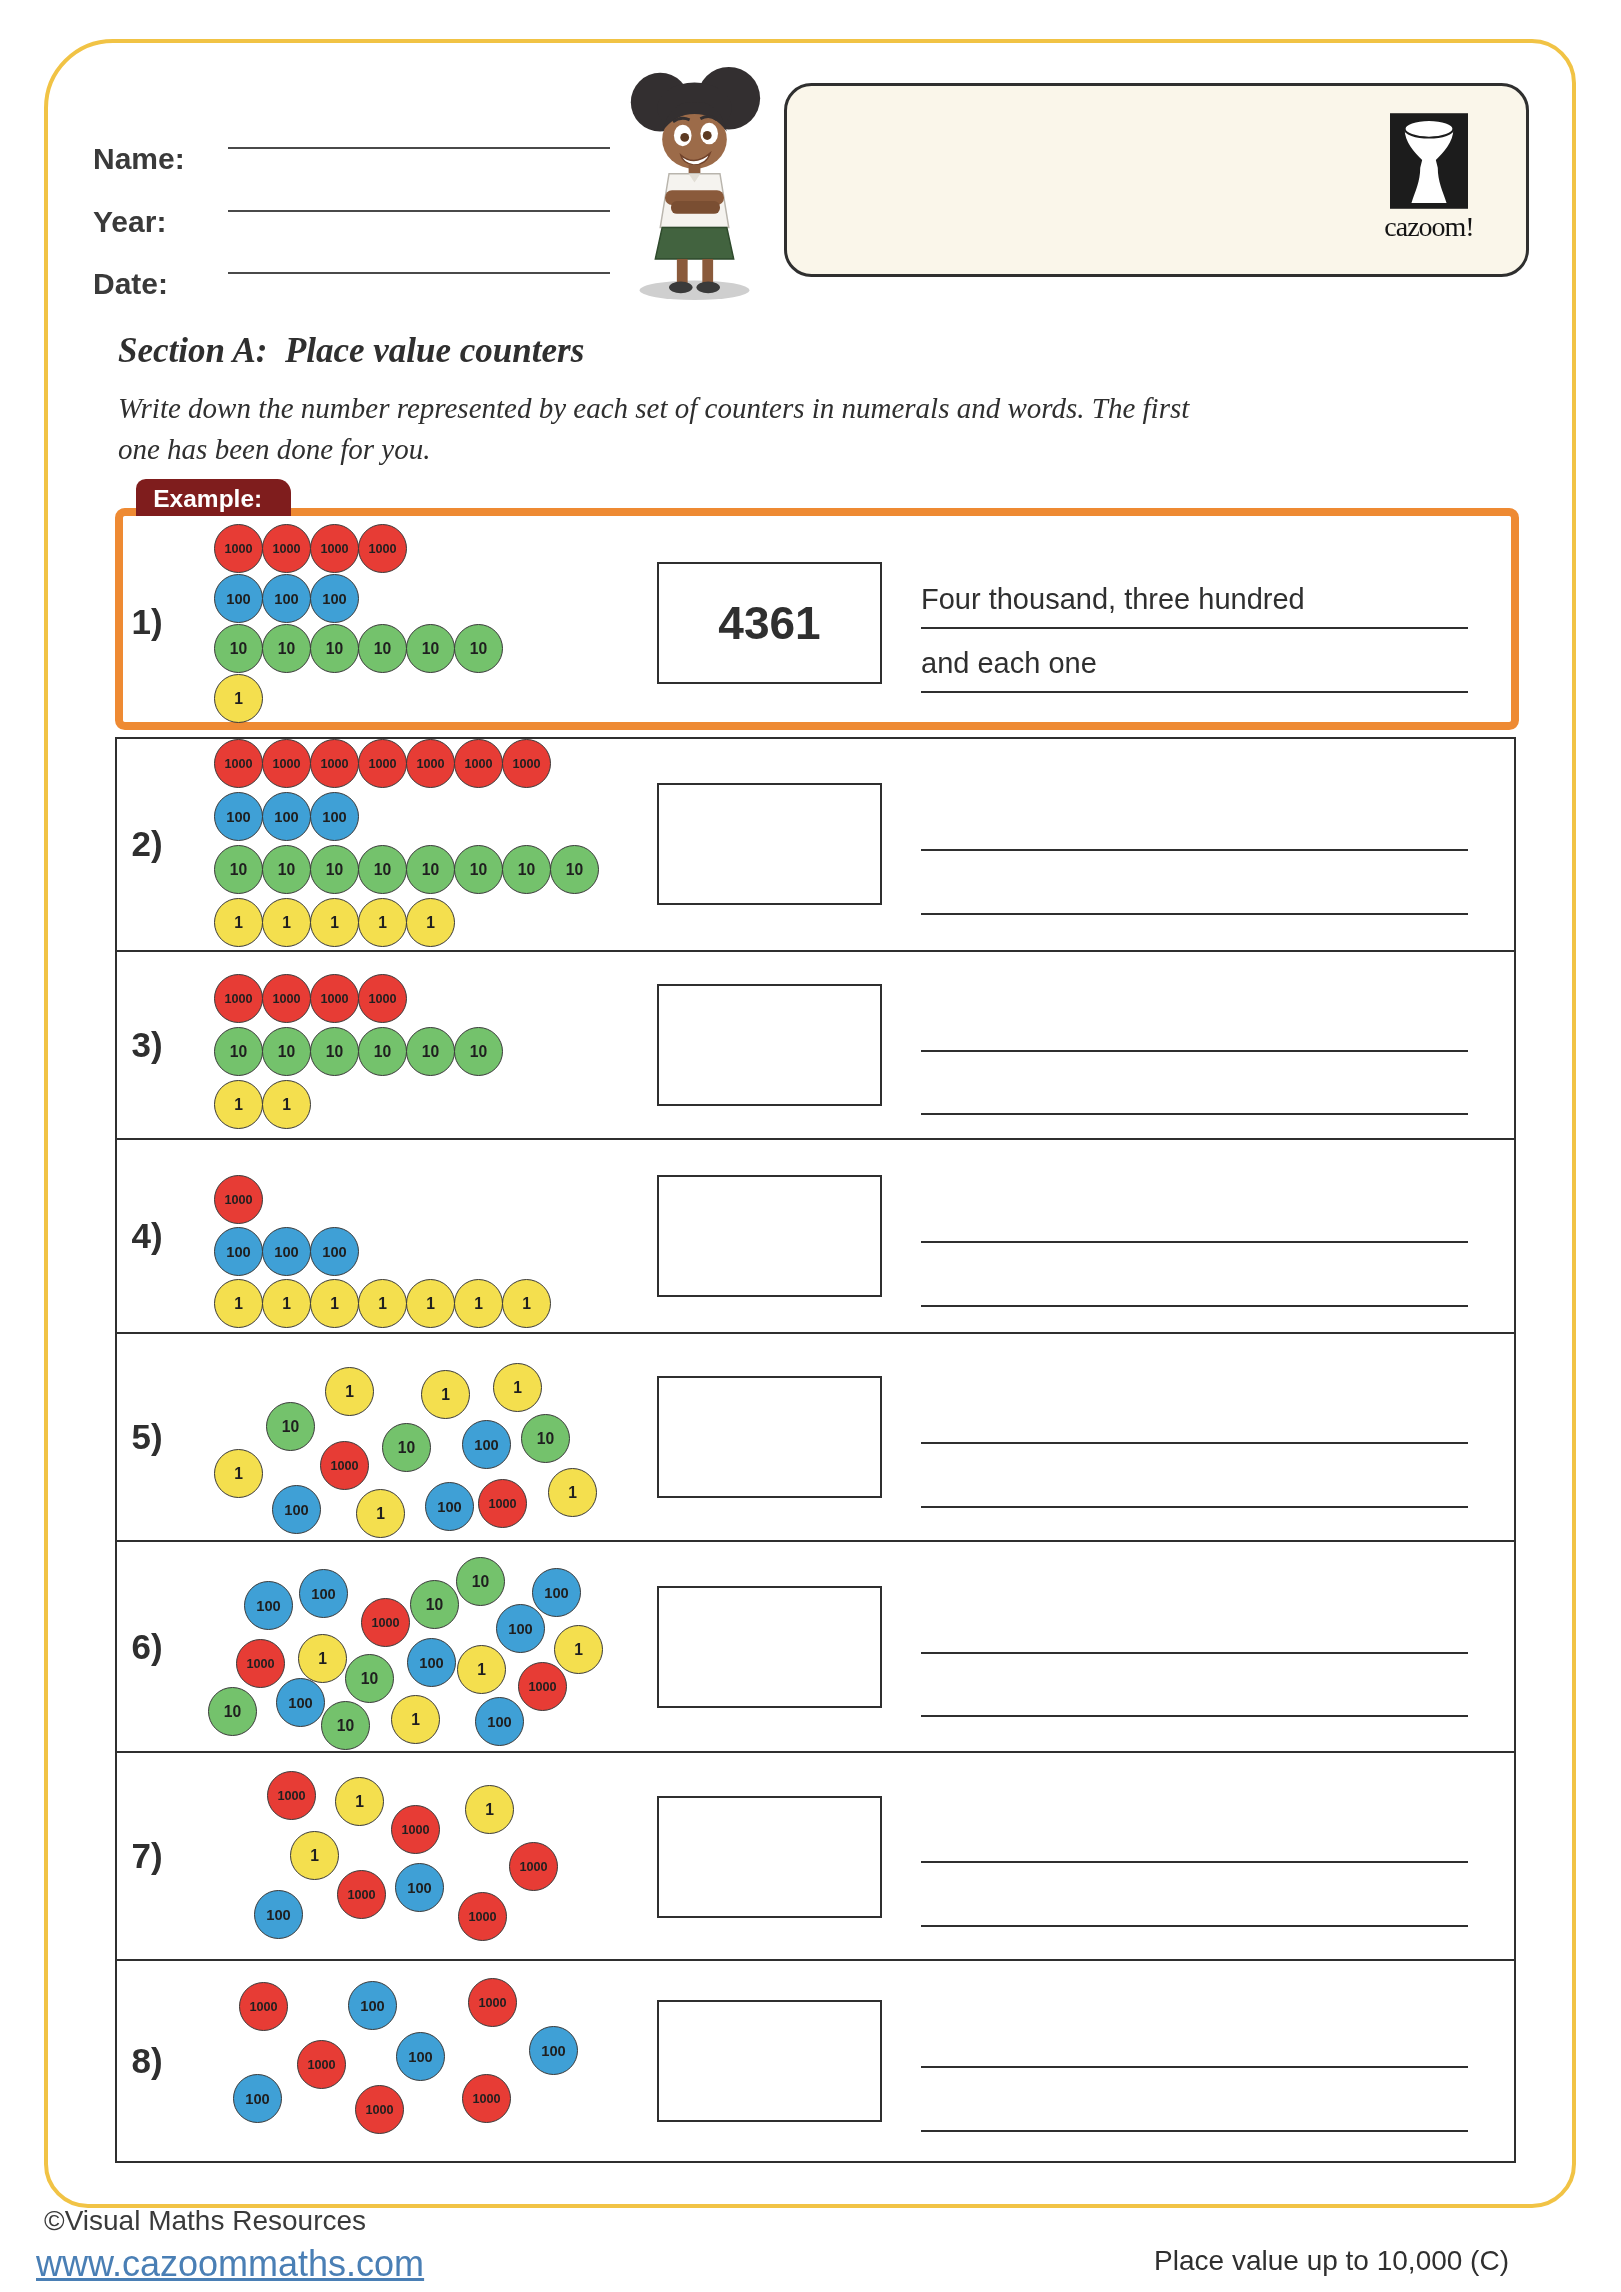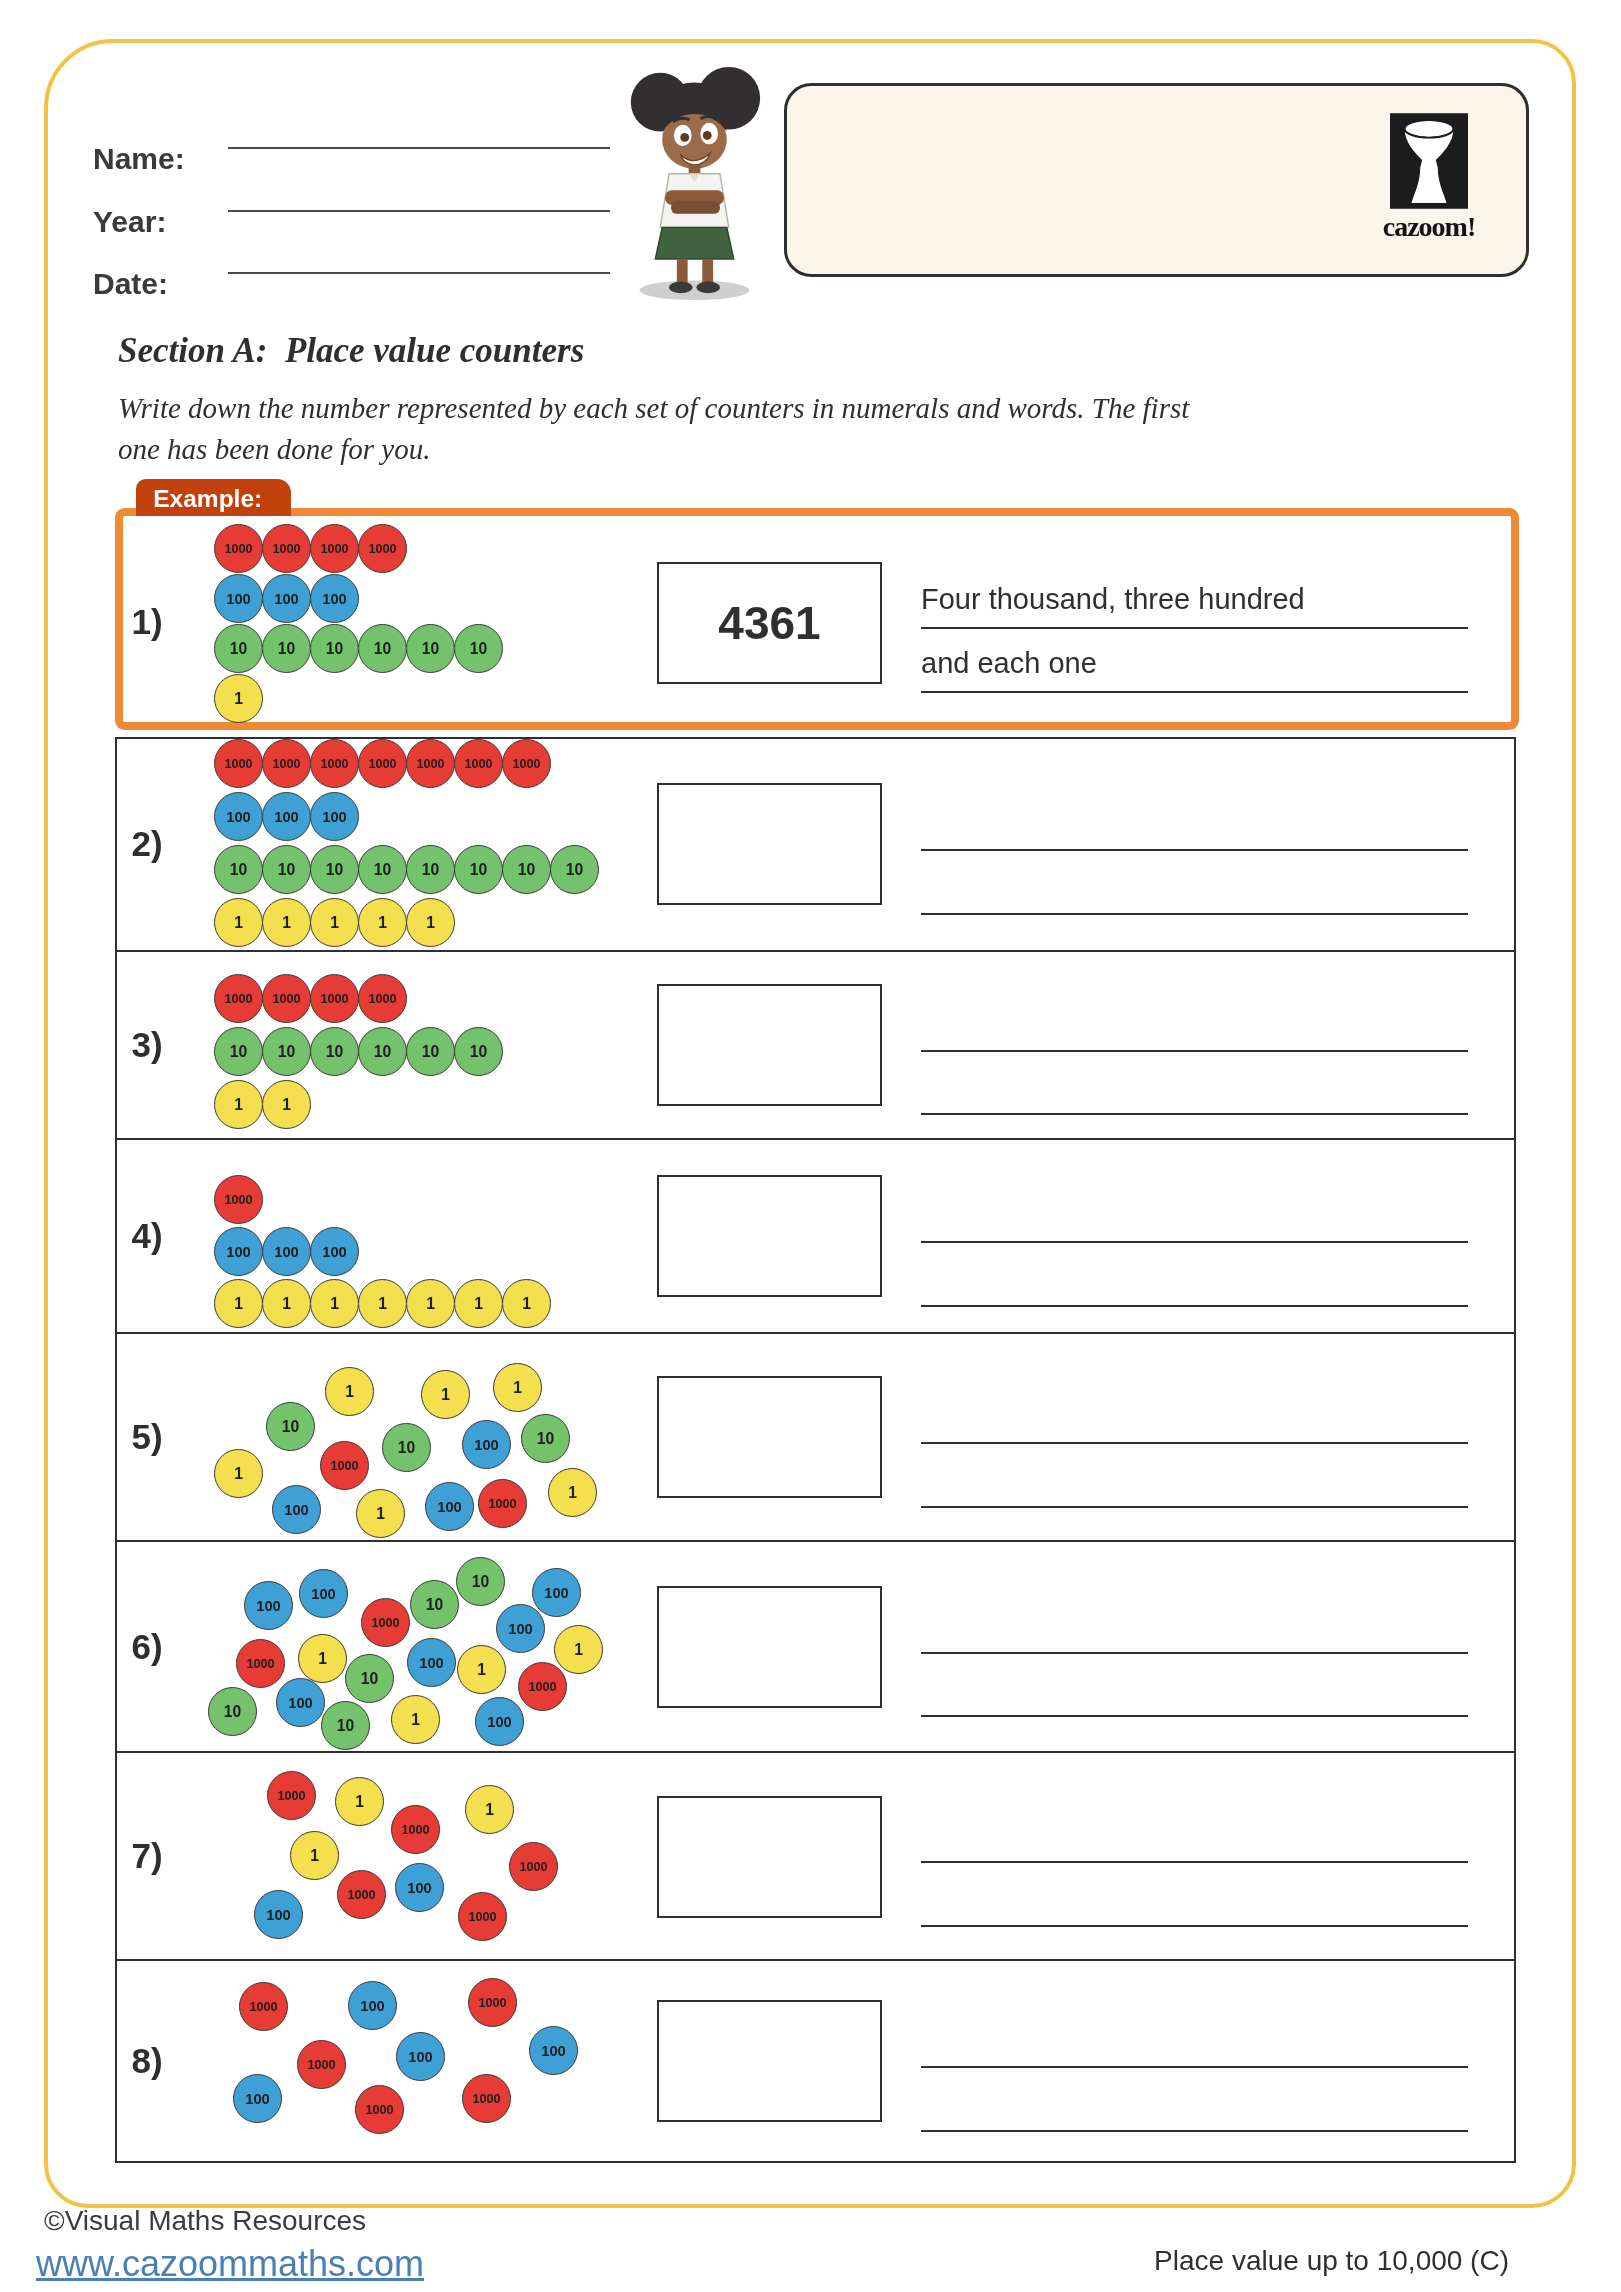--- a/index.html
+++ b/index.html
@@ -12,31 +12,31 @@
   
   .field-label{font-weight:bold;font-size:30px;color:#3a3a3a;margin-top:32px;}
   .field-line{height:0;border-bottom:2px solid #4a4a4a;width:382px;left:228px;}
   
   .title-box{left:784px;top:83px;width:745px;height:194px;background:#faf6ea;
              border:3.9px solid #2f2f2f;border-radius:27.4px;box-sizing:border-box;}
   .title-text{position:absolute;left:35px;top:25.5px;font-weight:bold;font-size:46px;
               line-height:60px;color:#2f2f2f;}
   .logo{position:absolute;right:23.5px;top:27.4px;width:147px;text-align:center;}
   .logo-square{width:78px;height:96px;margin:0 auto;}
-  .brand{font-family:"Liberation Serif",serif;font-weight:bold;font-size:28px;
+  .brand{font-family:"Liberation Serif",serif;font-weight:normal;font-size:28px;
          color:#141414;margin-top:2px;letter-spacing:-1px;}
   
   .section-heading{left:118px;top:331px;font-family:"Liberation Serif",serif;
                    font-style:italic;font-weight:bold;font-size:35px;color:#2f2f2f;white-space:pre;}
   .instructions{left:118px;top:388px;font-family:"Liberation Serif",serif;
                 font-style:italic;font-size:29px;color:#2f2f2f;line-height:41px;}
   
   .example-box{left:115px;top:508px;width:1404px;height:222px;border:8.8px solid #ee8a33;
                border-radius:9.8px;box-sizing:border-box;background:#fff;}
-  .example-tab{position:absolute;left:12.7px;top:-37px;width:155px;height:37px;background:#c2410c;
+  .example-tab{position:absolute;left:12.7px;top:-37px;width:155px;height:37px;background:#7f1d1d;
                border-radius:9.8px 13.7px 0 0;color:#fff;font-weight:bold;font-size:24.5px;
                line-height:40px;padding-left:17.6px;box-sizing:border-box;}
   .qtable{left:115px;top:737px;width:1401px;height:1426px;border:2.9px solid #2f2f2f;
           box-sizing:border-box;background:#fff;}
   .row-sep{position:absolute;left:0;width:100%;height:0;border-top:2.9px solid #2f2f2f;}
   
   #content{position:absolute;left:0;top:0;width:1621px;height:2293px;z-index:5;}
   .qlabel{position:absolute;font-weight:bold;font-size:35px;color:#2f2f2f;
           transform:translate(-50%,-50%);}
   .counter{position:absolute;width:49px;height:49px;border-radius:50%;

